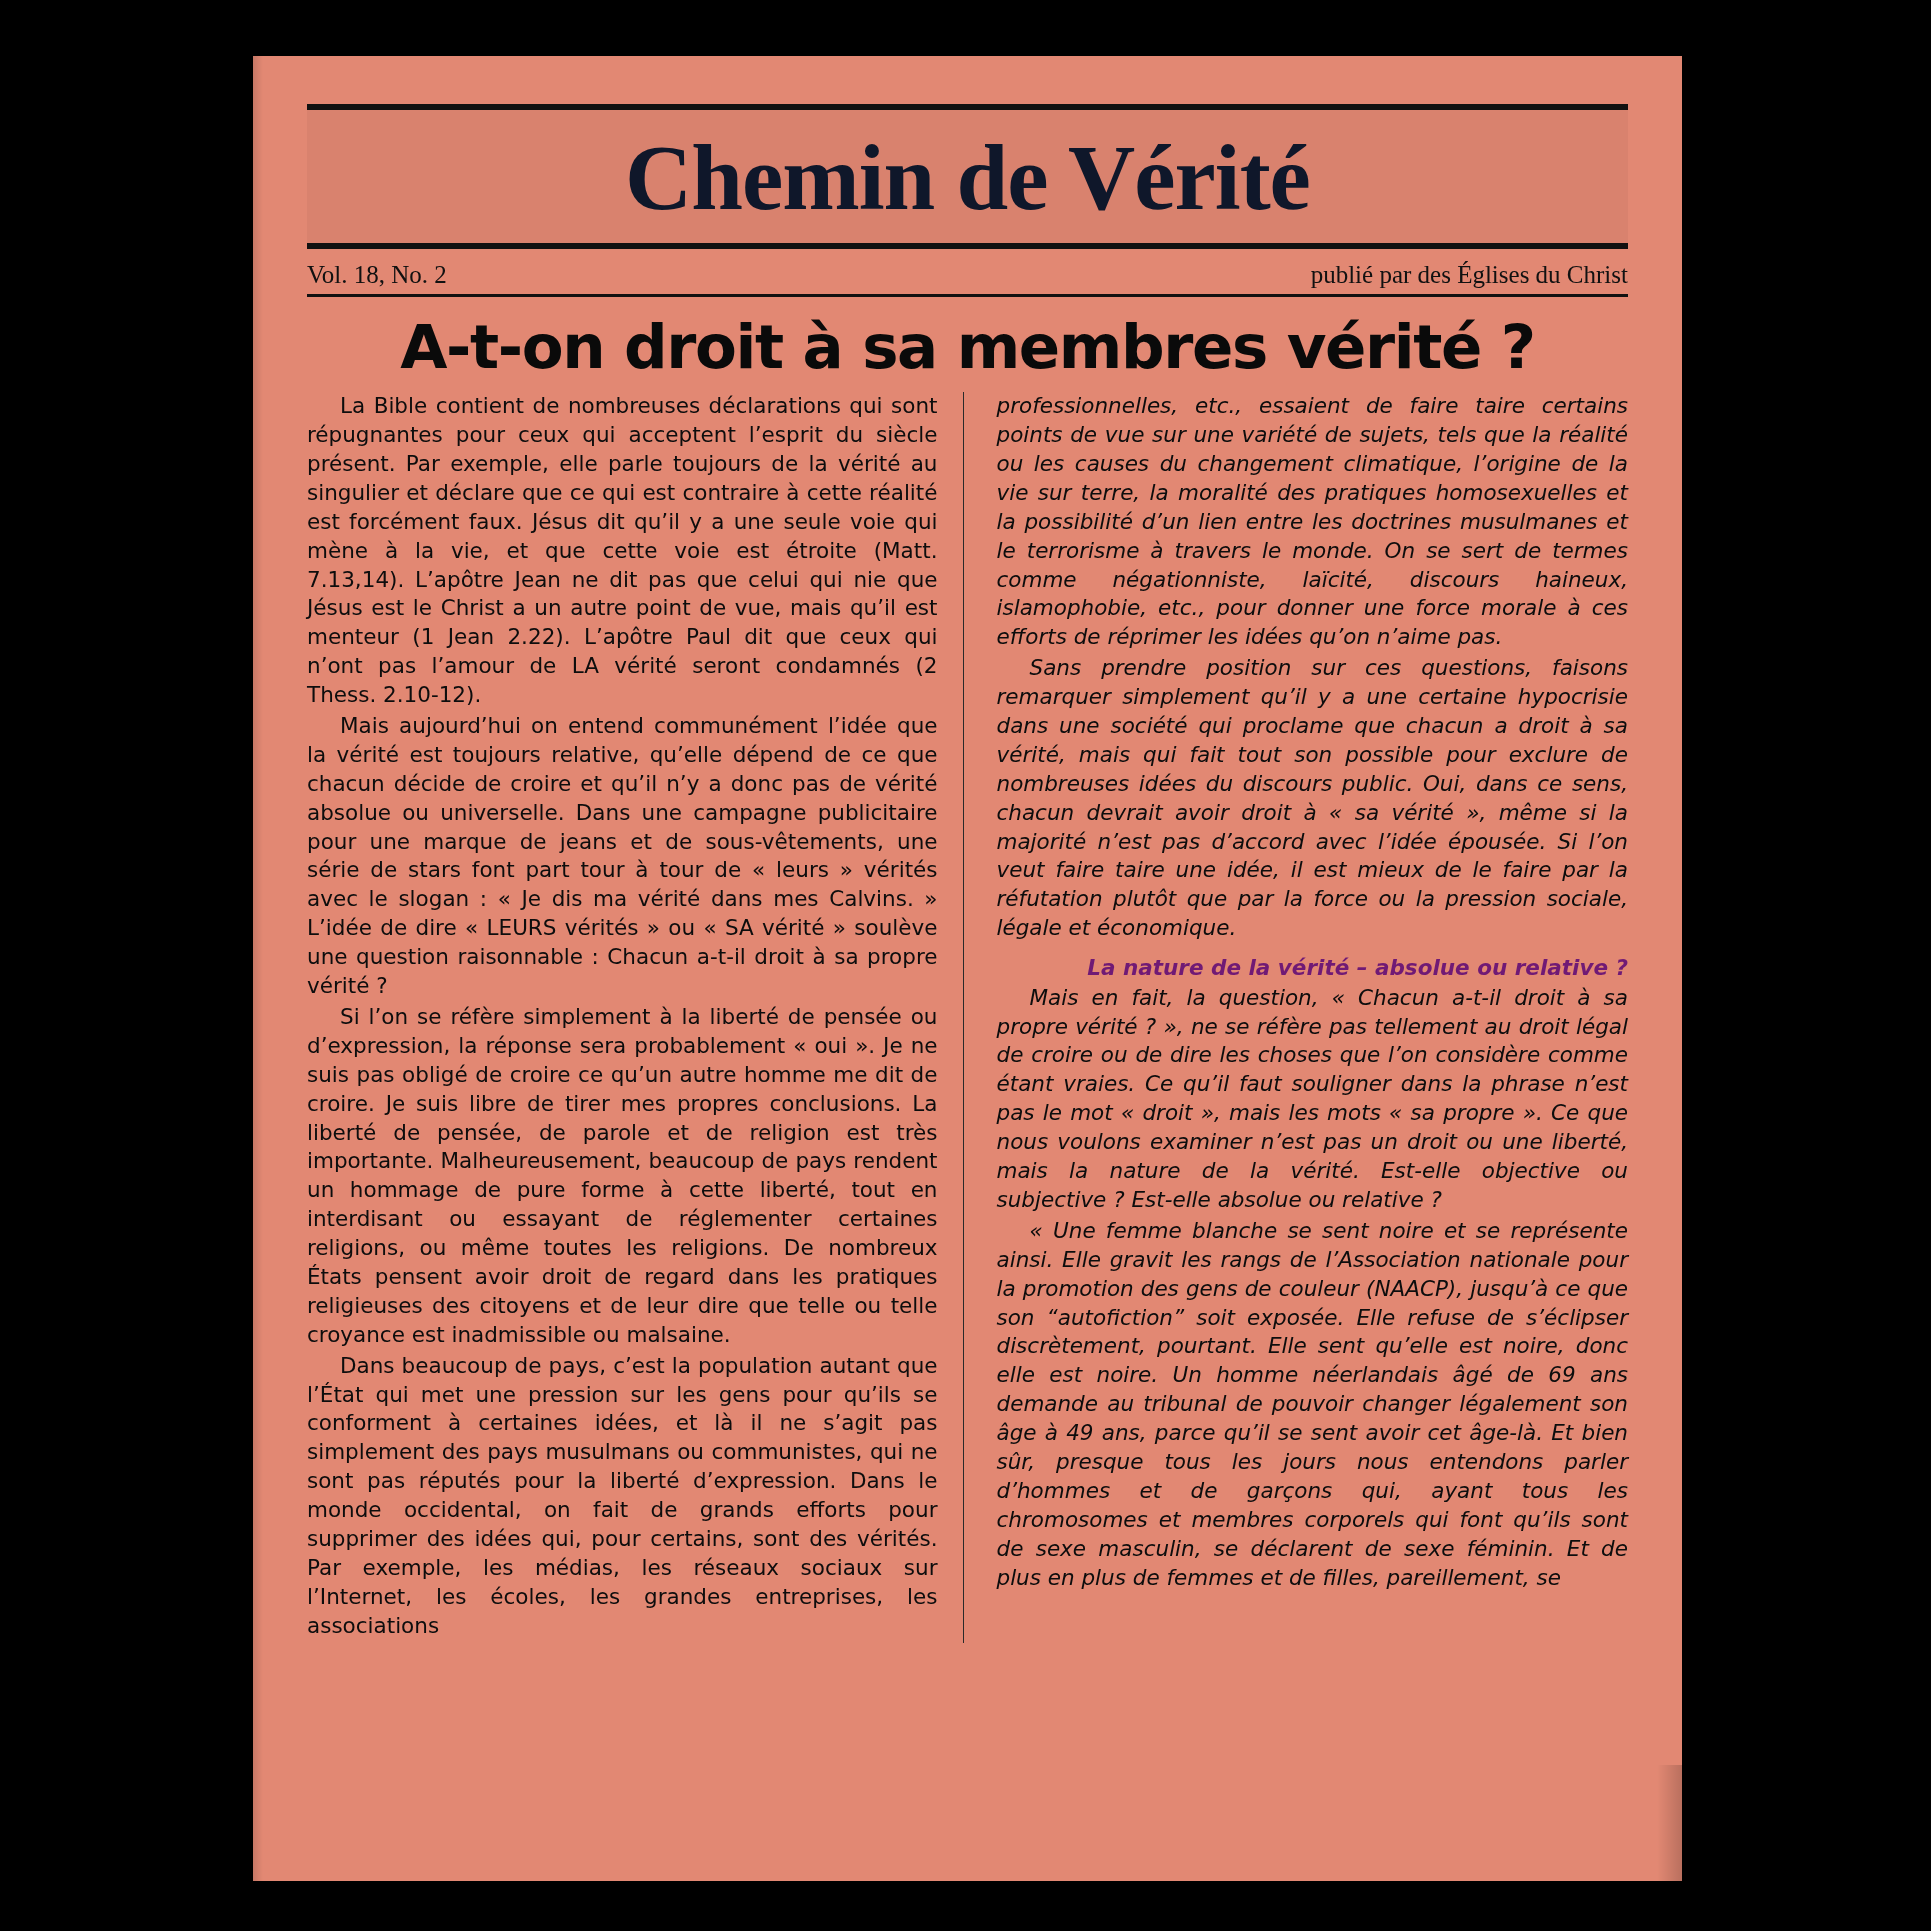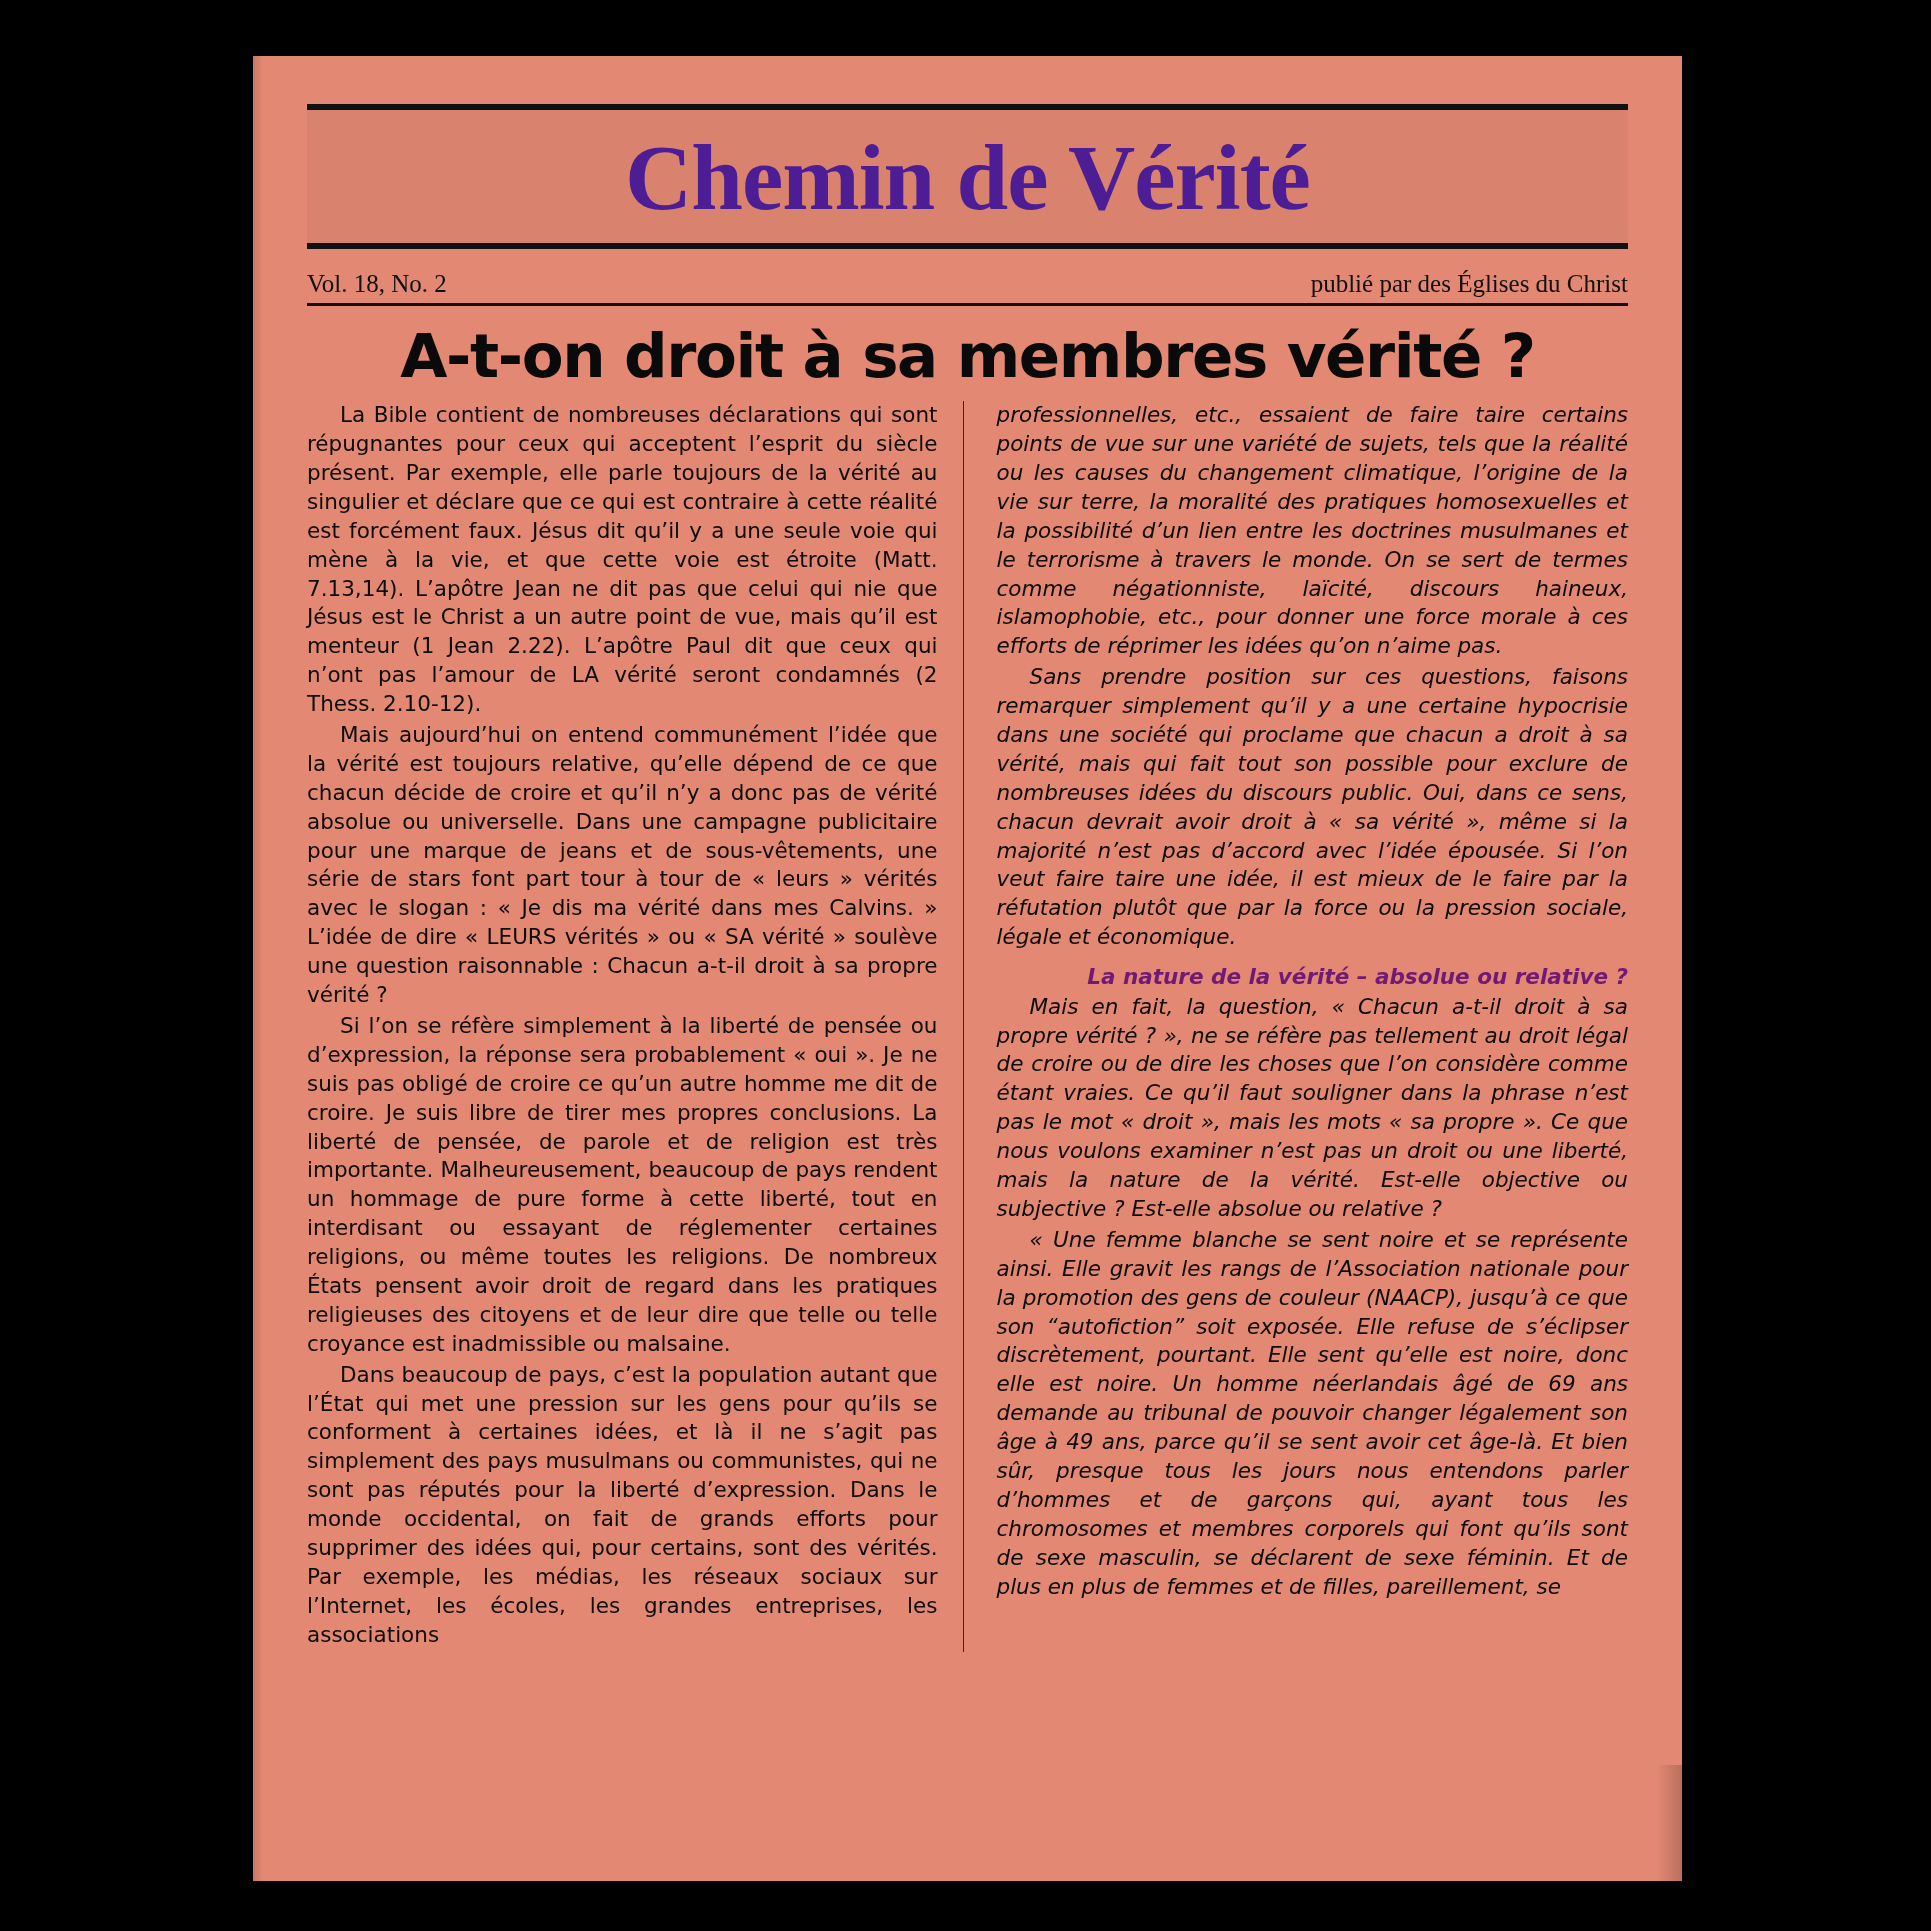--- a/index.html
+++ b/index.html
@@ -48,35 +48,35 @@
     background: #d9826e;
     padding: 13.5px 0 15.4px 0;
     text-align: center;
   }
   .masthead-title {
     font-family: "Liberation Serif", "DejaVu Serif", serif;
     font-weight: 700;
     font-size: 93px;
     line-height: 1.02;
     letter-spacing: -1px;
-    color: #4c1d95;
+    color: #0f172a;
     margin: 7.7px 0 1.9px 0;
   }
   .masthead-verse {
     font-family: "Liberation Serif", "DejaVu Serif", serif;
     font-style: italic;
     font-size: 24.6px;
     color: #111;
     margin: 3.9px 0 3.9px 0;
     letter-spacing: 0.1px;
   }
 
   
   .volume-bar {
-    margin-top: 21px;
+    margin-top: 12px;
     border-bottom: 3.9px solid #111;
     padding-bottom: 4.8px;
     display: flex;
     justify-content: space-between;
     align-items: flex-end;
     font-family: "Liberation Serif", "DejaVu Serif", serif;
     font-size: 25px;
     color: #111;
   }
 

